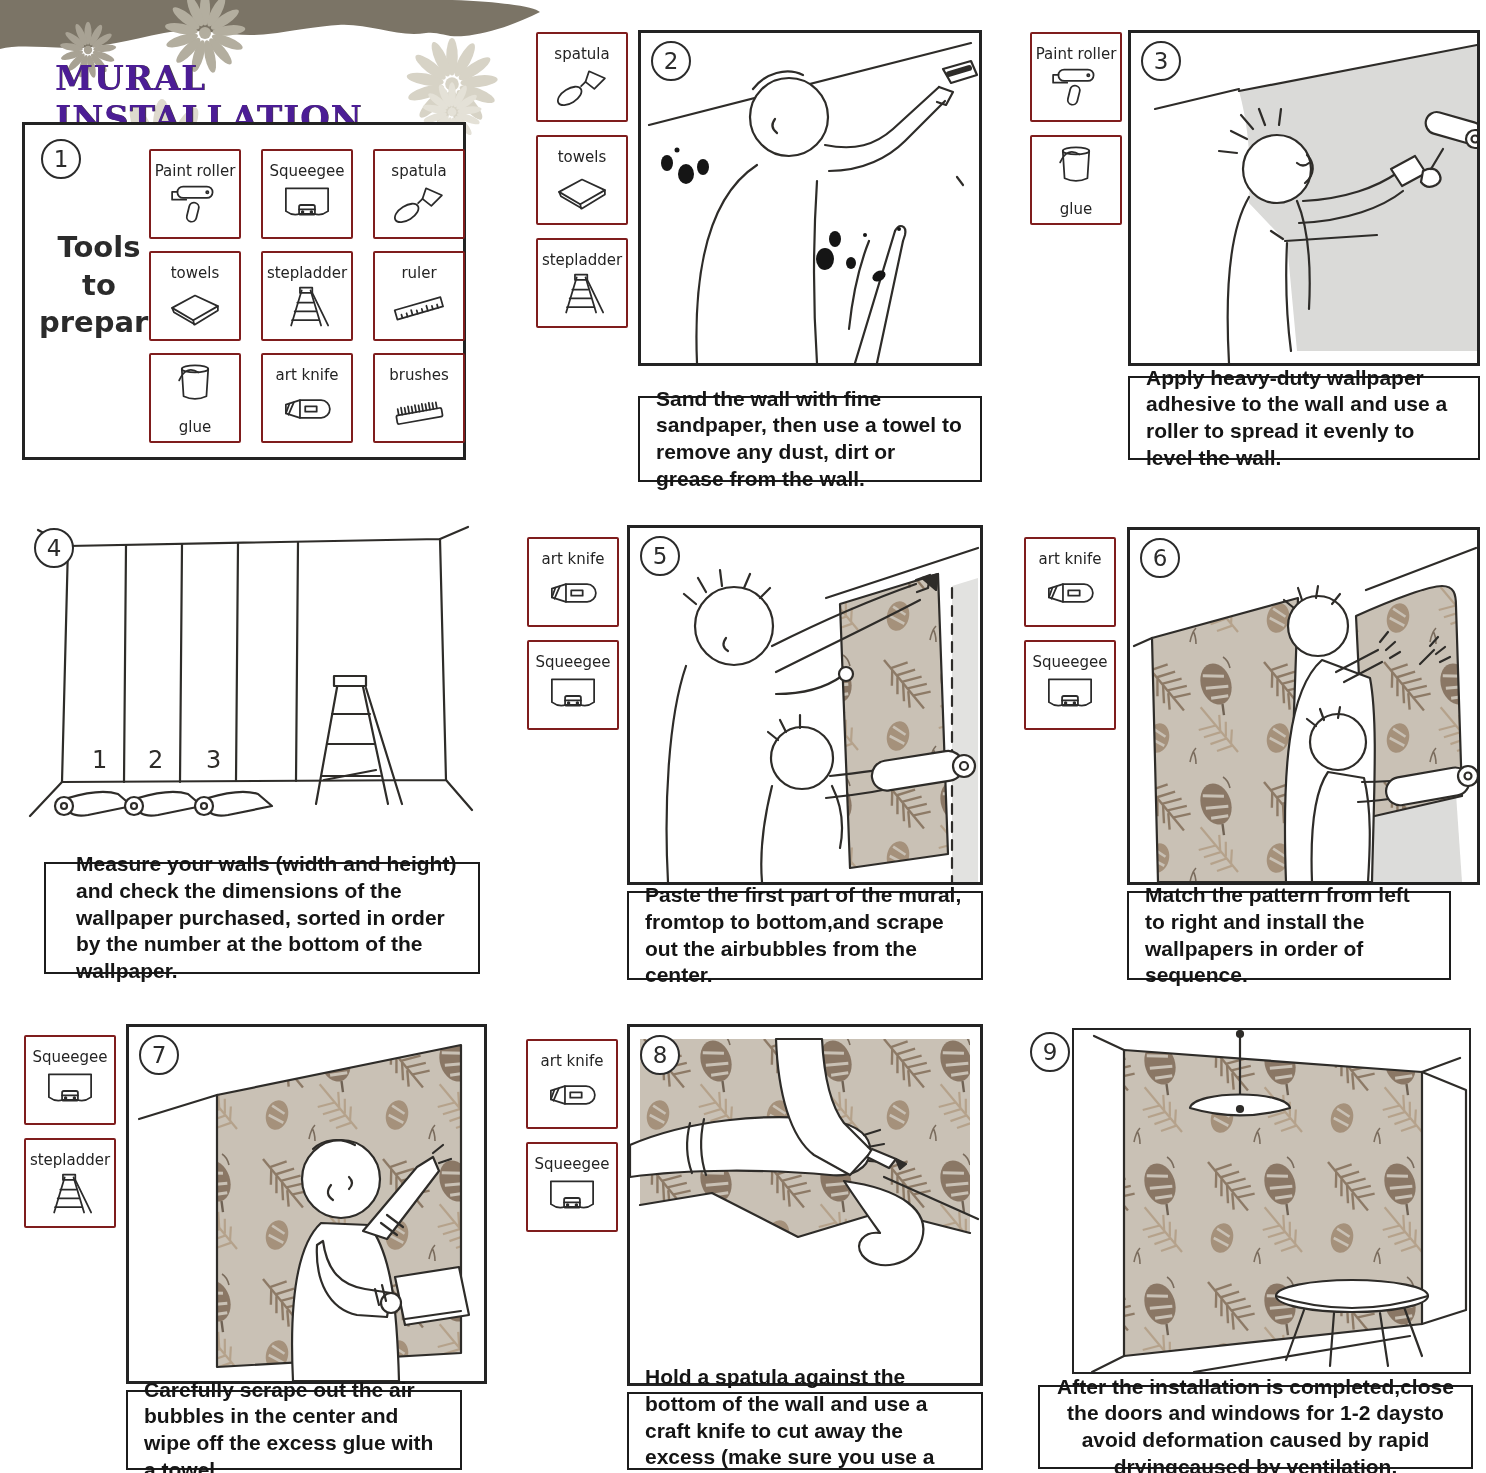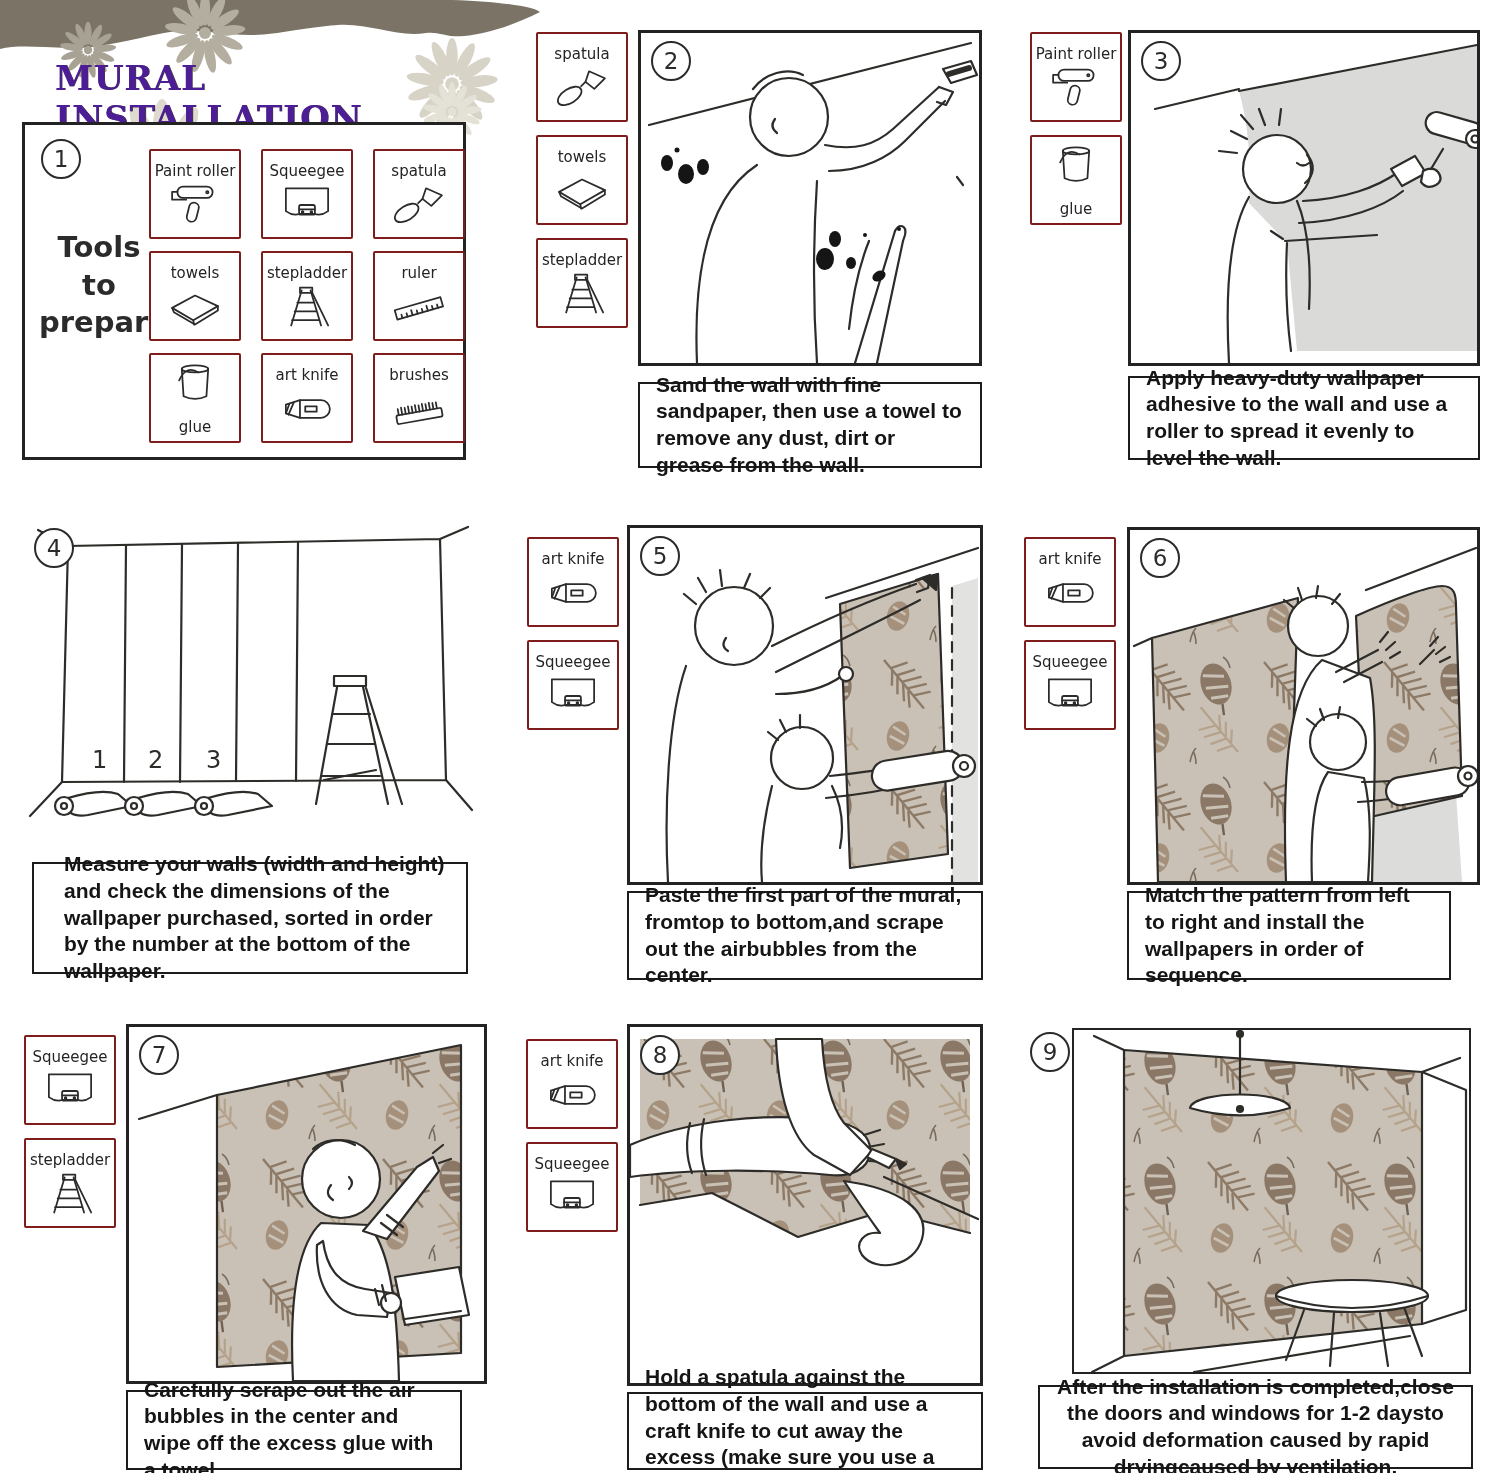--- a/index.html
+++ b/index.html
@@ -287,21 +287,21 @@
         <ellipse cx="194" cy="206" rx="6" ry="8"></ellipse>
         <ellipse cx="184" cy="226" rx="9" ry="11"></ellipse>
         <ellipse cx="210" cy="230" rx="5" ry="6"></ellipse>
         <ellipse cx="238" cy="243" rx="7" ry="5" transform="rotate(-30 238 243)"></ellipse>
         <circle cx="224" cy="202" r="2"></circle>
         <circle cx="258" cy="196" r="2"></circle>
       </g>
     </svg>
     <div class="num inpanel">2</div>
   </div>
-  <div class="caption" style="left:638px;top:382px;width:344px;height:86px;">
+  <div class="caption" style="left:638px;top:396px;width:344px;height:86px;">
     <span>Sand the wall with fine sandpaper, then use a towel to remove any dust, dirt or grease from the wall.</span>
   </div>
 
   <div class="tool-col" style="left:1030px;top:32px;">
       <div class="tool-box">
         <div class="tool-label">Paint roller</div>
         <div class="tool-icon">
           <svg viewBox="0 0 64 50">
             <g fill="none" stroke="#2b2b2b" stroke-width="2" stroke-linecap="round" stroke-linejoin="round">
               <rect x="12" y="4" width="40" height="13" rx="6.5"></rect>
@@ -384,21 +384,21 @@
       </g>
     </g>
     <g class="ink" stroke-width="2" transform="translate(296,158)">
       <path d="M24 0 L2 122 M48 0 L74 122"></path>
       <path d="M20 -6 h32 v10 h-32 z" fill="#fff"></path>
       <path d="M18 32 h38 M13 62 h48 M8 94 h58"></path>
       <path d="M52 6 L88 122 M10 98 L62 88"></path>
     </g>
   </svg>
   <div class="num" style="left:34px;top:528px;">4</div>
-  <div class="caption" style="left:32px;top:862px;width:436px;height:112px;padding-left:30px;">
+  <div class="caption" style="left:44px;top:862px;width:436px;height:112px;padding-left:30px;">
     <span>Measure your walls (width and height) and check the dimensions of the wallpaper purchased, sorted in order by the number at the bottom of the wallpaper.</span>
   </div>
 
   <div class="tool-col" style="left:527px;top:537px;">
       <div class="tool-box">
         <div class="tool-label">art knife</div>
         <div class="tool-icon">
           <svg viewBox="0 0 64 50">
             <g fill="none" stroke="#2b2b2b" stroke-width="2" stroke-linecap="round" stroke-linejoin="round">
               <path d="M24 15 H48 a10 10 0 0 1 0 20 H24 Z"></path>

